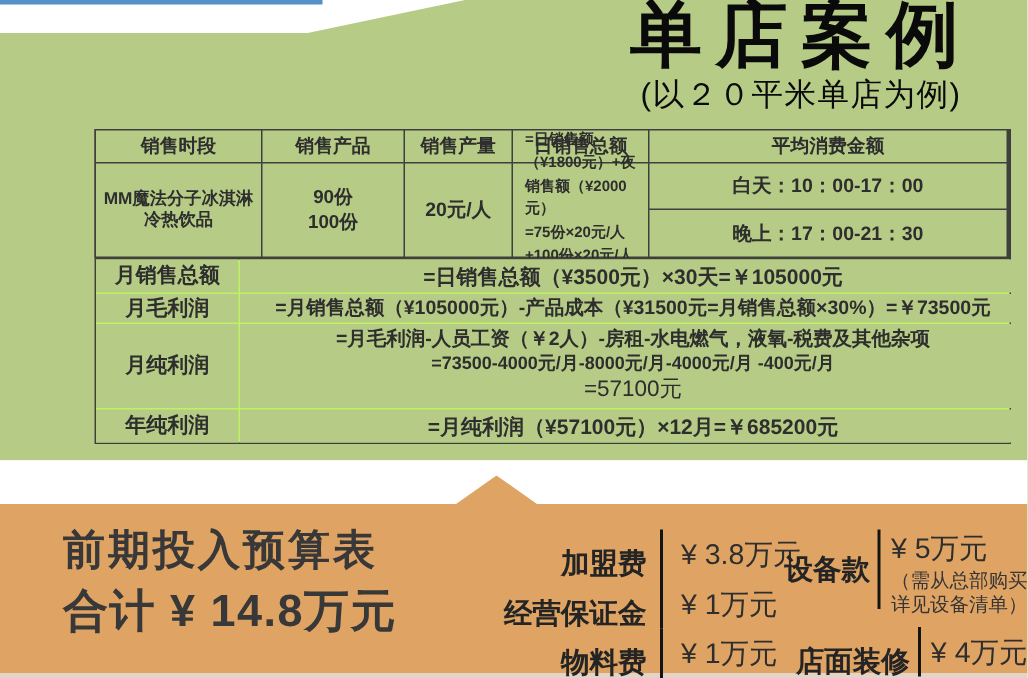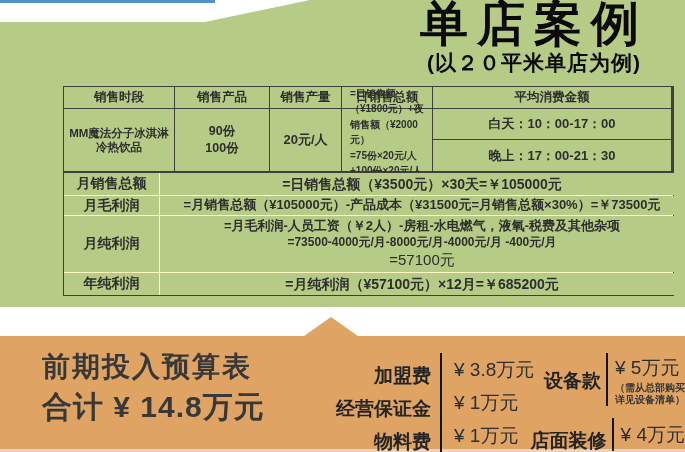--- a/index.html
+++ b/index.html
@@ -7,38 +7,38 @@
   #stage { position:relative; width:685px; height:452px; background:#ffffff; overflow:hidden; }
 
   .top-bar { position:absolute; left:0; top:0; width:215px; height:3px; background:#5590c8; }
   .bottom-bar { position:absolute; left:0; top:449px; width:685px; height:3px; background:#e2d4cb; }
 
   .green-panel { position:absolute; left:0; top:0; width:685px; height:307px; background:#b6cc86;
     clip-path: polygon(0 22px, 205px 22px, 310px 0, 100% 0, 100% 100%, 0 100%); }
 
   .title-block { position:absolute; top:0; left:385px; width:298px; text-align:center; color:#0a0a0a; }
   .title-main { font-size:48px; font-weight:900; letter-spacing:9px; line-height:1.02; white-space:nowrap; }
-  .title-sub { font-size:21px; font-weight:700; letter-spacing:1px; margin-top:0; white-space:nowrap; }
+  .title-sub { font-size:21px; font-weight:400; letter-spacing:1px; margin-top:0; white-space:nowrap; }
 
   
   .sales-table { position:absolute; left:63px; top:86px; width:611px;
     display:grid; grid-template-columns:110px 94px 71px 90px 238px; grid-template-rows:21px 30px 31px;
     gap:1px; background:#3f3f3f; border:1px solid #3f3f3f; }
   .sales-table > div { background:#b6cc86; color:#2e2e2e; display:flex; align-items:center; justify-content:center; }
   .th { font-size:12.5px; font-weight:700; }
   .time-cell { font-size:13px; font-weight:600; white-space:nowrap; }
   .product-cell { grid-row:2 / span 2; font-size:11.5px; font-weight:700; text-align:center; line-height:1.25; padding:0 1px; }
   .qty-cell { grid-row:2 / span 2; flex-direction:column; justify-content:space-around; font-size:12.5px; font-weight:600; padding:6px 0; }
   .avg-cell { grid-row:2 / span 2; font-size:13px; font-weight:600; }
   .daily-cell { grid-row:2 / span 2; flex-direction:column; align-items:flex-start; justify-content:center; padding-left:8px; font-size:10px; font-weight:700; line-height:1.55; }
 
   
   .summary-table { position:absolute; left:63px; top:172px; width:611px;
     display:grid; grid-template-columns:95px 514px; grid-template-rows:22px 19px 56px 22px;
-    gap:1px; background:#fef9c3; border:1px solid #3f3f3f; }
+    gap:1px; background:#bef264; border:1px solid #3f3f3f; }
   .summary-table > div { background:#b6cc86; color:#2e2e2e; display:flex; align-items:center; }
   .s-label { justify-content:center; font-size:14px; font-weight:800; }
   .s-content { padding-left:10px; flex-direction:column; align-items:flex-start; justify-content:center; line-height:1.3; }
   .ln-a { font-size:14px; font-weight:800; white-space:nowrap; }
   .ln-b { font-size:13px; font-weight:800; white-space:nowrap; }
   .ln-c { font-size:12px; font-weight:800; white-space:nowrap; }
   .ln-d { font-size:15px; font-weight:400; white-space:nowrap;text-align:right; }
 
   
   .orange-panel { position:absolute; left:0; top:336px; width:685px; height:113px; background:#dfa464; }
@@ -56,21 +56,21 @@
   .b-value { border-left:2.5px solid #141414; padding-left:12px; display:flex; align-items:center;
     font-size:19px; font-weight:500; color:#2e2e2e; white-space:nowrap; }
 
   .budget-right { position:absolute; left:505px; top:353px; width:180px; }
   .br-row1 { display:flex; height:53px; }
   .br-row1 .b-label { width:117px; padding-right:5px; }
   .br-row1 .b-label span { line-height:32px; height:32px; display:block; }
   .br-label-top { display:flex; align-items:flex-start; }
   .br-val-stack { border-left:2.5px solid #141414; padding-left:7px; display:flex; flex-direction:column; }
   .br-val-stack .v { height:30px; display:flex; align-items:center; font-size:19px; font-weight:500; color:#2e2e2e; white-space:nowrap; }
-  .br-note { font-size:10px; font-weight:700; color:#353535; line-height:1.2; white-space:nowrap; }
+  .br-note { font-size:13px; font-weight:400; color:#353535; line-height:1.2; white-space:nowrap; }
   .br-row2 { display:flex; height:33px; margin-top:12px; }
   .br-row2 .b-label { width:117px; padding-right:5px; }
   .br-row2 .b-value { padding-left:7px; }
 </style>
 </head>
 <body>
 
 <div id="stage">
 
   <div class="green-panel"></div>

